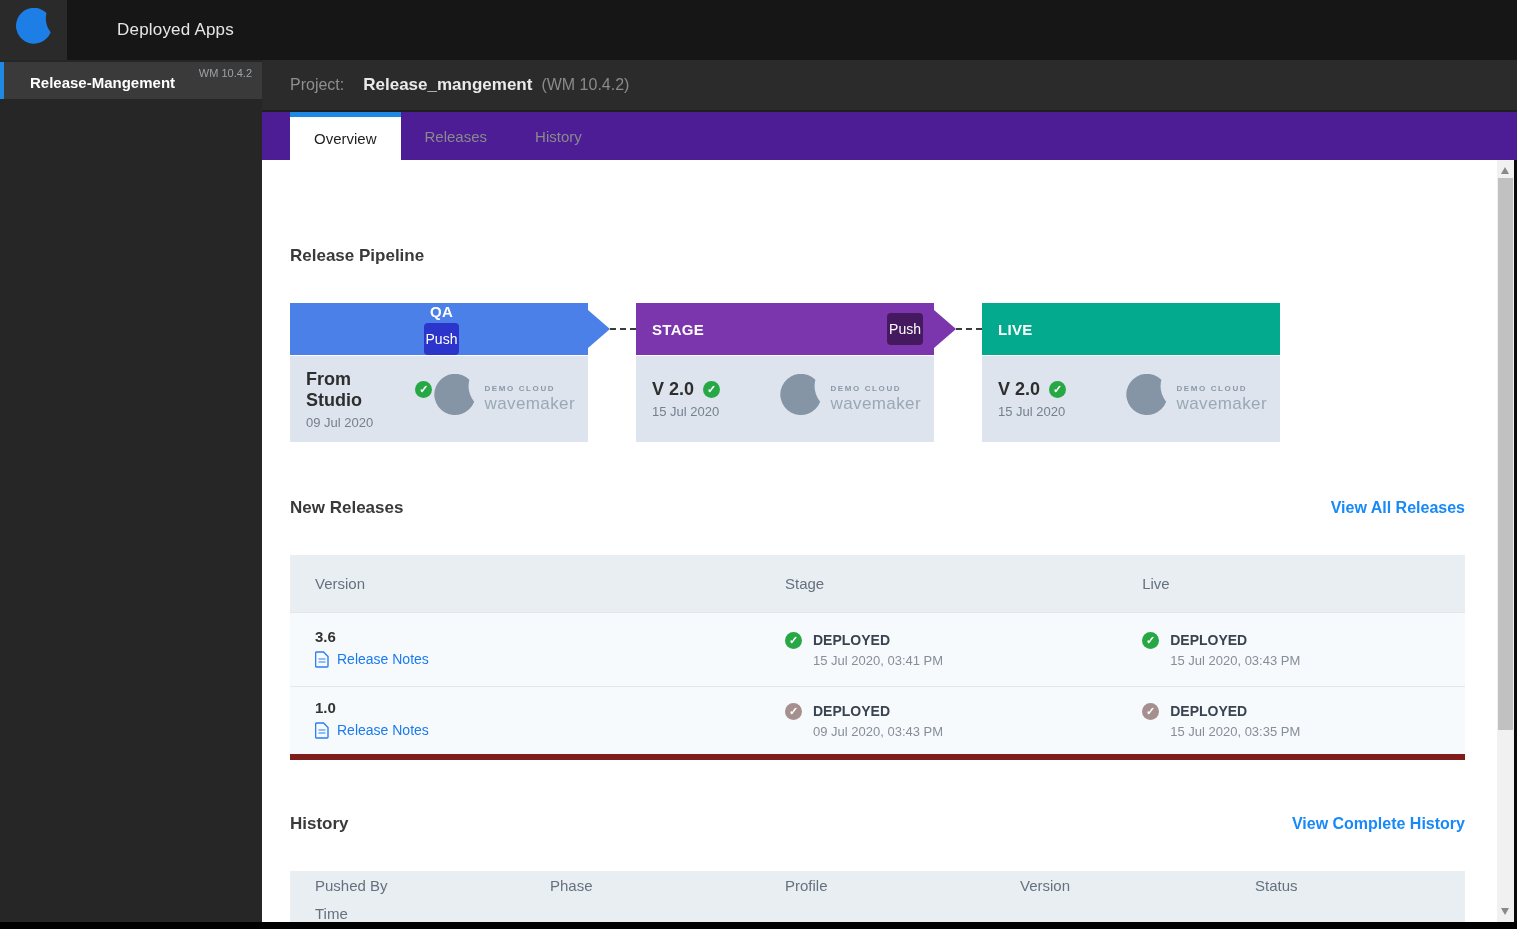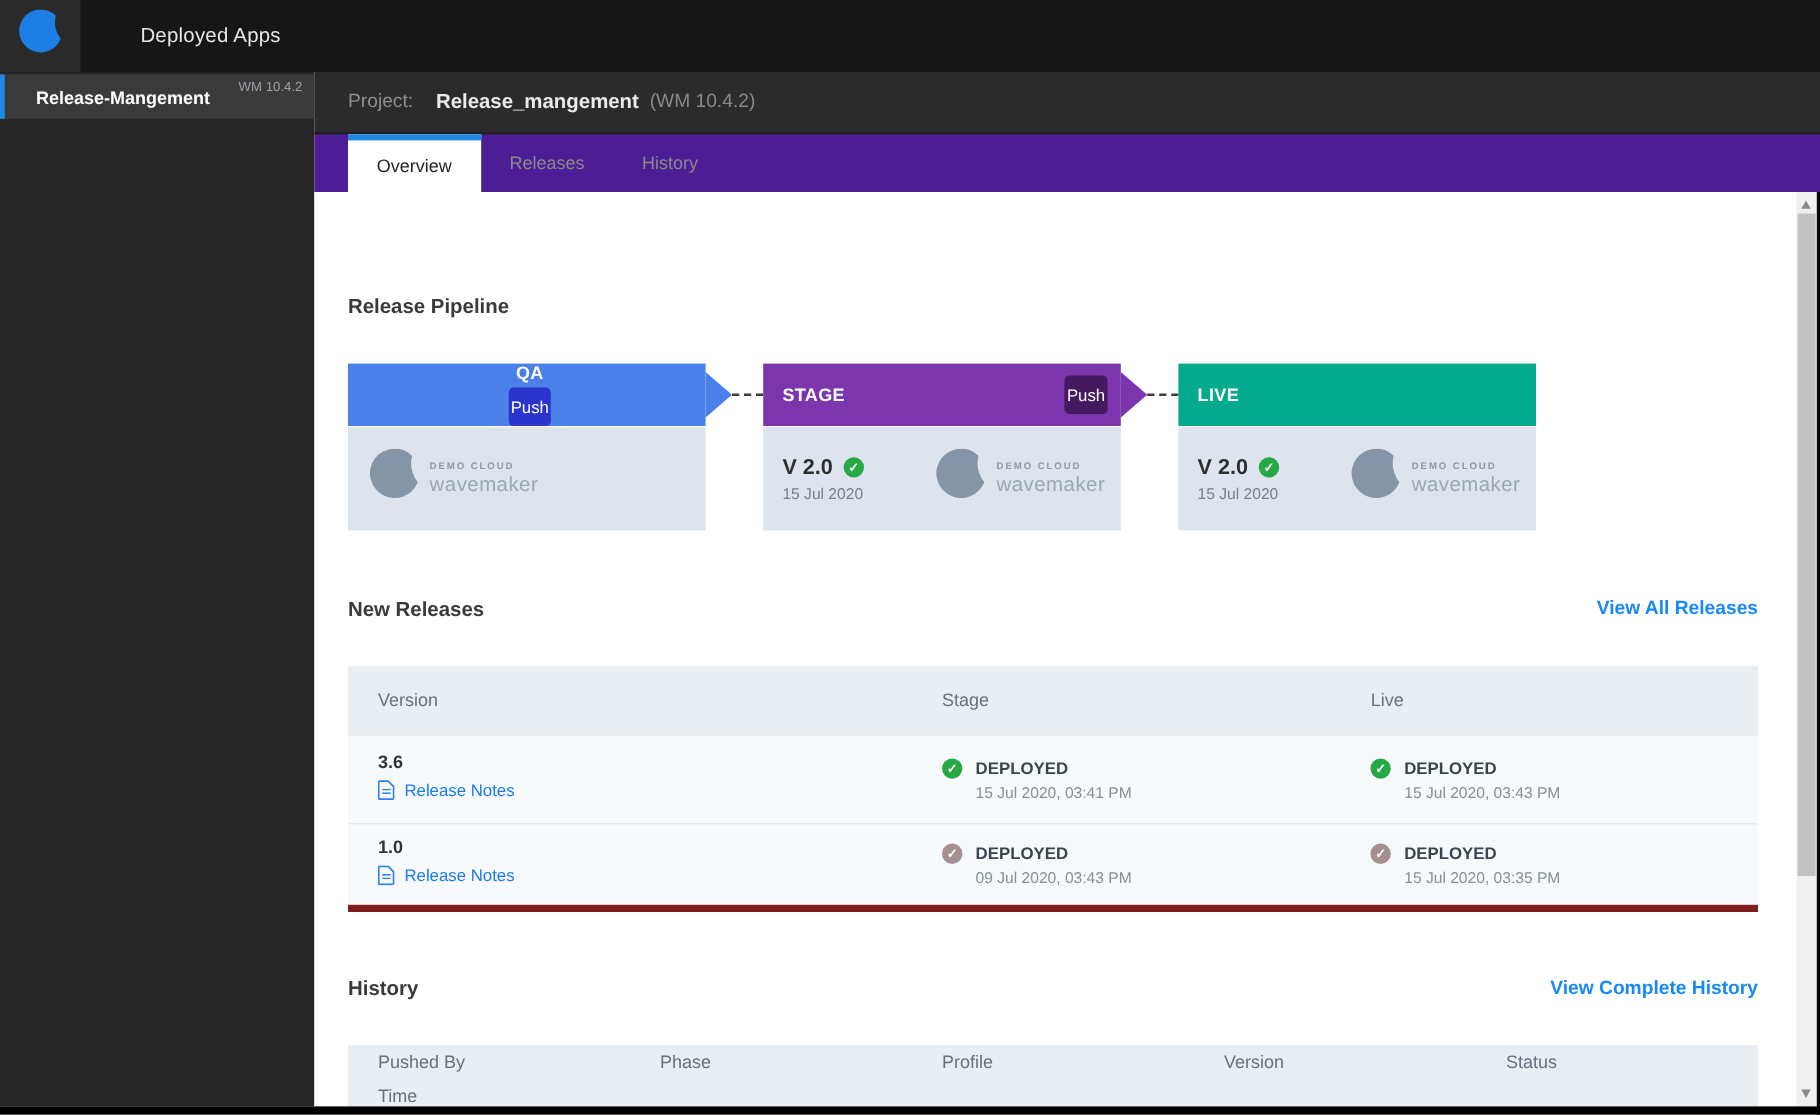--- a/index.html
+++ b/index.html
@@ -155,20 +155,27 @@
     <div class="pipeline">
 
       <div class="pcard card-qa">
         <div class="pcard-header">
           <span class="pname">QA</span>
           <button class="push-btn">Push</button>
         </div>
         <div class="arrow"></div>
         <div class="dots"></div>
         <div class="pcard-body">
+          <div>
+            <div class="ver-row">
+              <span>From Studio</span>
+              <span class="check"></span>
+            </div>
+            <div class="pdate">09 Jul 2020</div>
+          </div>
           <div class="wm-logo">
             <span>
               <svg class="wave-svg" viewBox="0 0 48 48">
                   <use href="#wave"></use>
                 </svg>
             </span>
             <span>
               <div class="wm-l1">DEMO CLOUD</div>
               <div class="wm-l2">wavemaker</div>
             </span>

